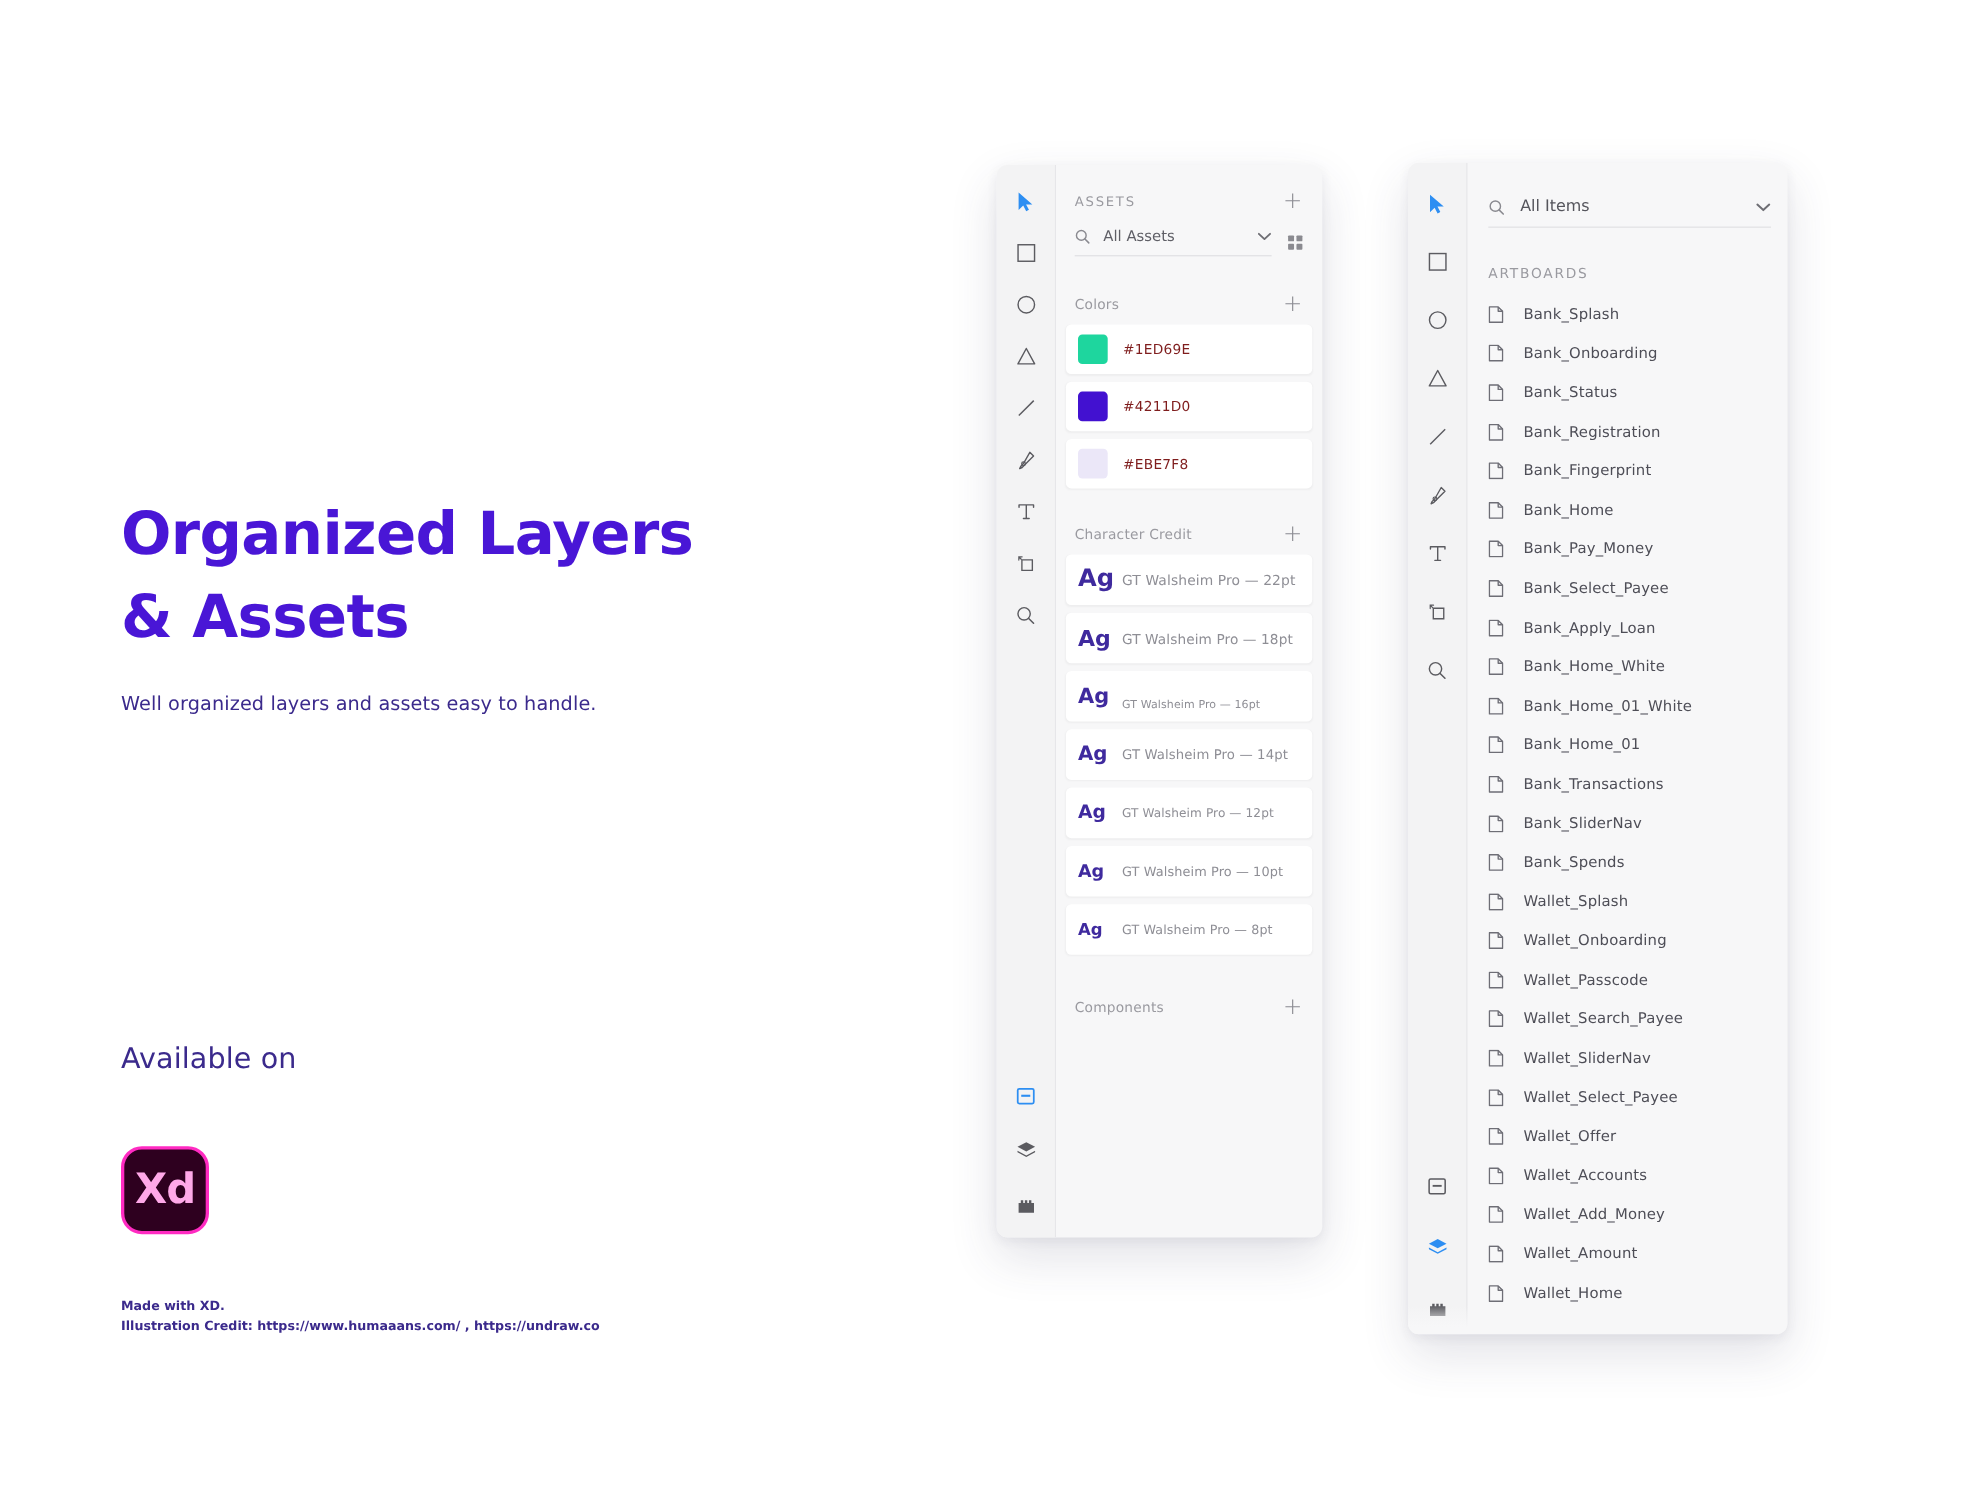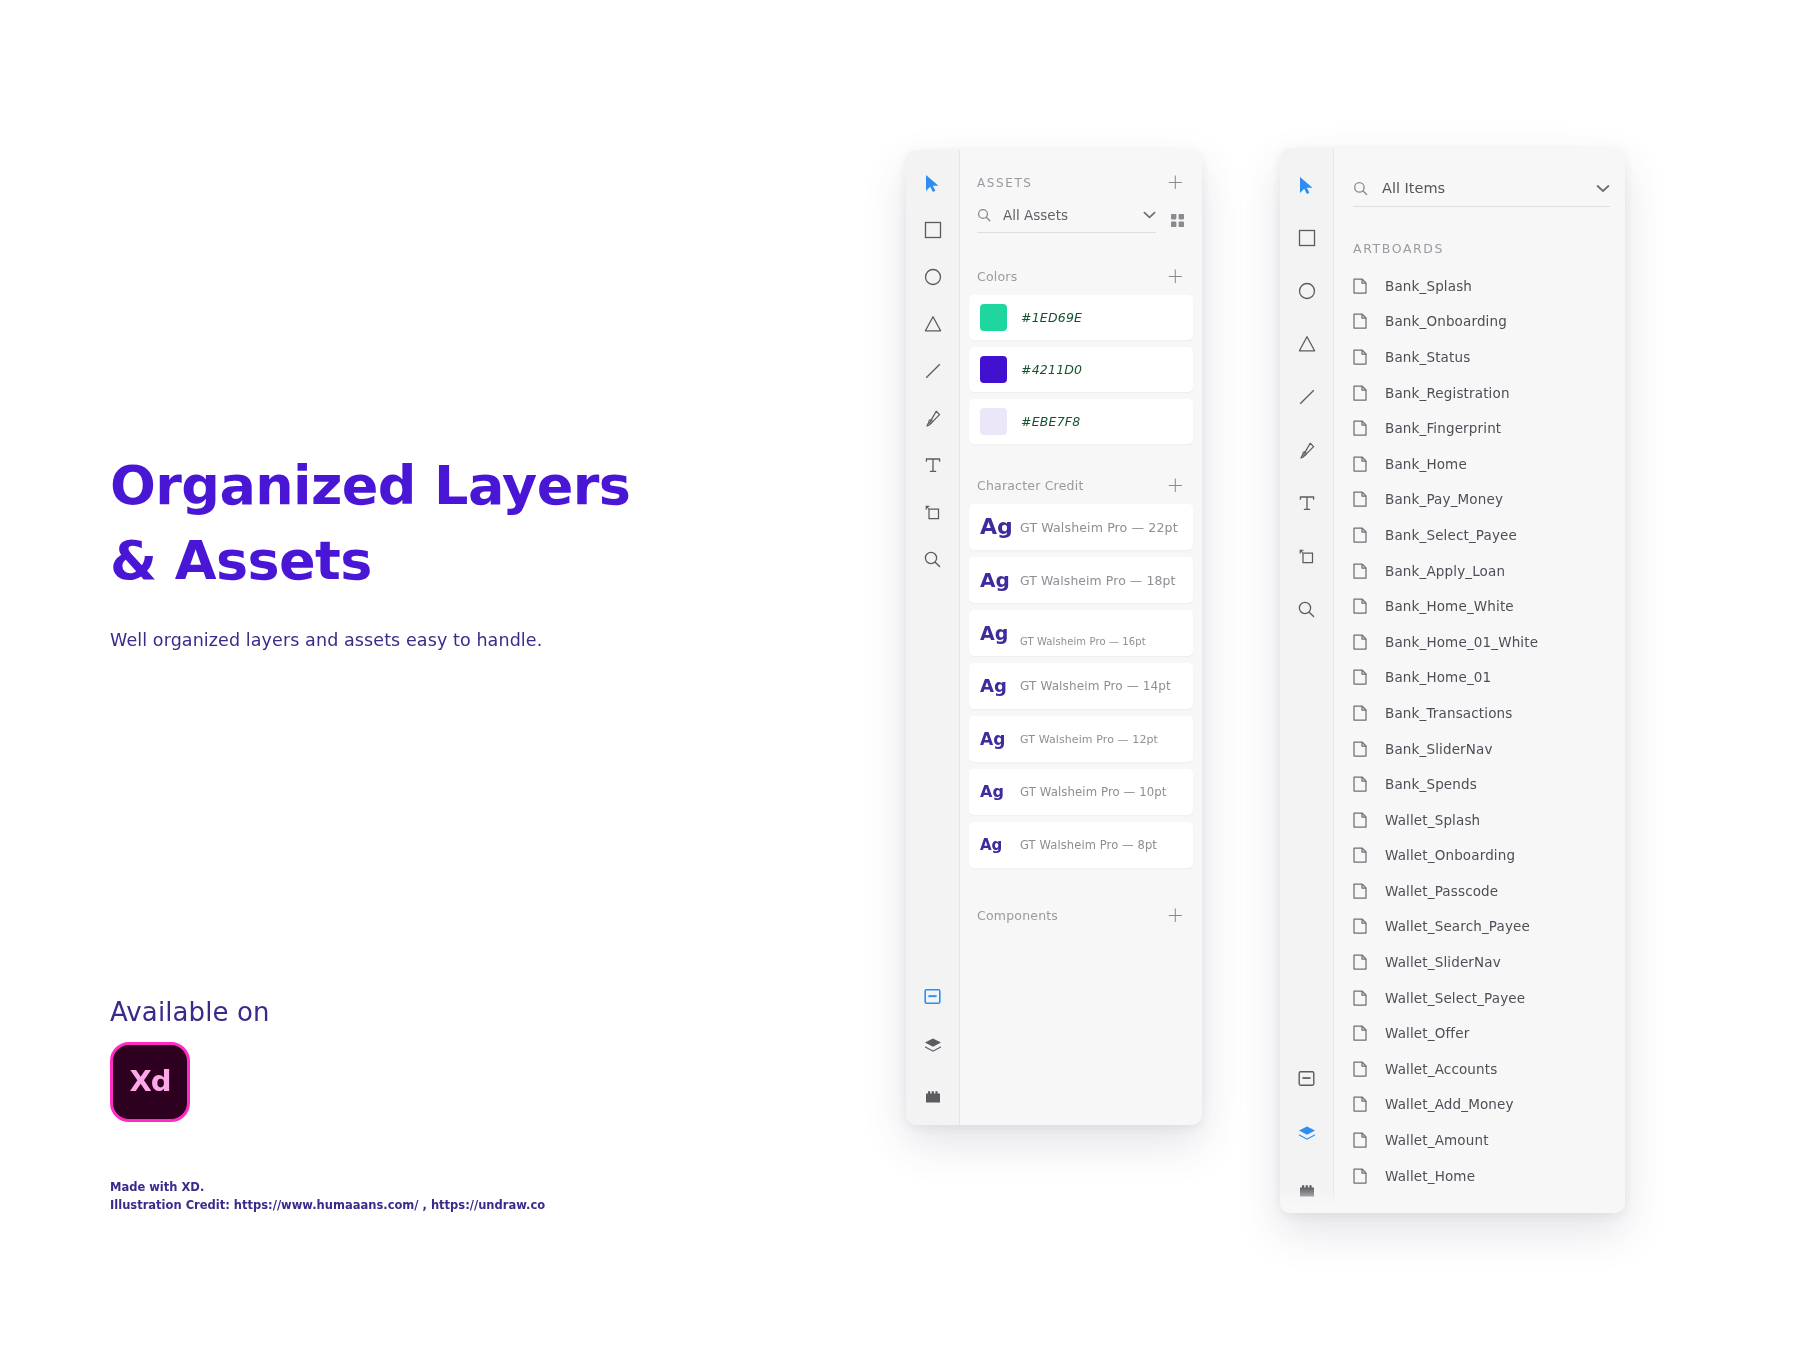--- a/index.html
+++ b/index.html
@@ -24,39 +24,39 @@
   }
   .hero-sub {
     margin-top: 32px;
     font-family: "DejaVu Sans", sans-serif;
     font-size: 17.5px;
     letter-spacing: 0.1px;
     color: #3B2A8C;
   }
 
   .available {
-    position: absolute; left: 110px; top: 997px;
+    position: absolute; left: 110px; top: 948px;
     font-family: "DejaVu Sans", sans-serif;
     font-size: 26px;
     color: #3B2A8C;
     letter-spacing: 0.1px;
   }
 
   .xd-logo {
     position: absolute; left: 110px; top: 1042px;
     width: 80px; height: 80px;
     border-radius: 19px;
     background: #2E001F;
     border: 3px solid #FF2BC2;
     display: flex; align-items: center; justify-content: center;
   }
   .xd-logo-text {
     font-family: "DejaVu Sans", sans-serif;
     font-weight: bold;
-    font-size: 29px;
+    font-size: 38px;
     color: #FFA8E8;
     letter-spacing: -1px;
     line-height: 1;
     padding-bottom: 2px;
   }
 
   .credits {
     position: absolute; left: 110px; top: 1178px;
     font-family: "DejaVu Sans", sans-serif;
     font-size: 11.5px;
@@ -146,24 +146,23 @@
     height: 45px;
     display: flex; align-items: center;
     padding-left: 11px;
     margin-bottom: 7px;
     box-shadow: 0 1px 2px rgba(0,0,0,0.04);
   }
   .swatch { width: 27px; height: 27px; border-radius: 4px; flex: none; }
   .swatch-label {
     font-family: "DejaVu Sans", sans-serif;
     font-size: 12.5px;
-    color: #14532d;
+    color: #7f1d1d;
     margin-left: 14px;
     letter-spacing: 0.2px;
-    font-style: italic;
   }
   .style-row { height: 46px; }
   .ag {
     font-family: "DejaVu Sans", sans-serif;
     font-weight: bold;
     color: #3F2A9E;
     width: 30px;
     flex: none;
     text-align: left;
     line-height: 1;

